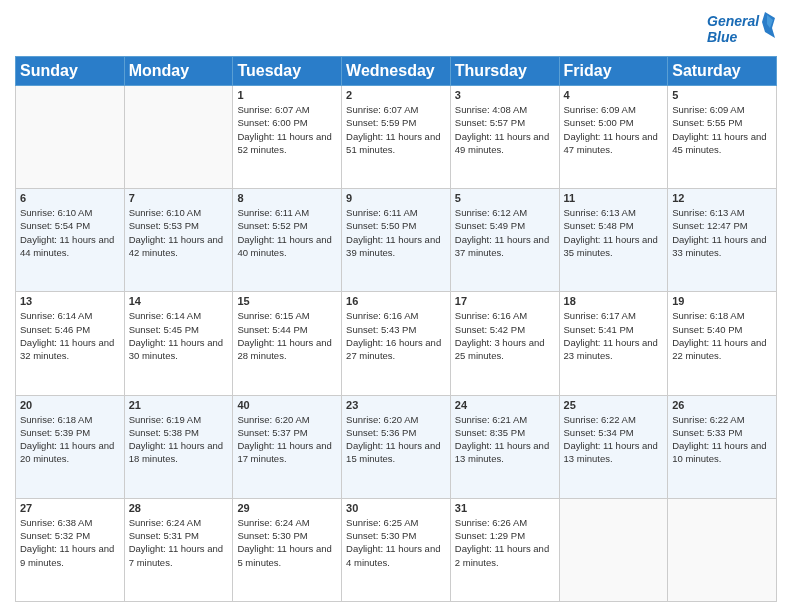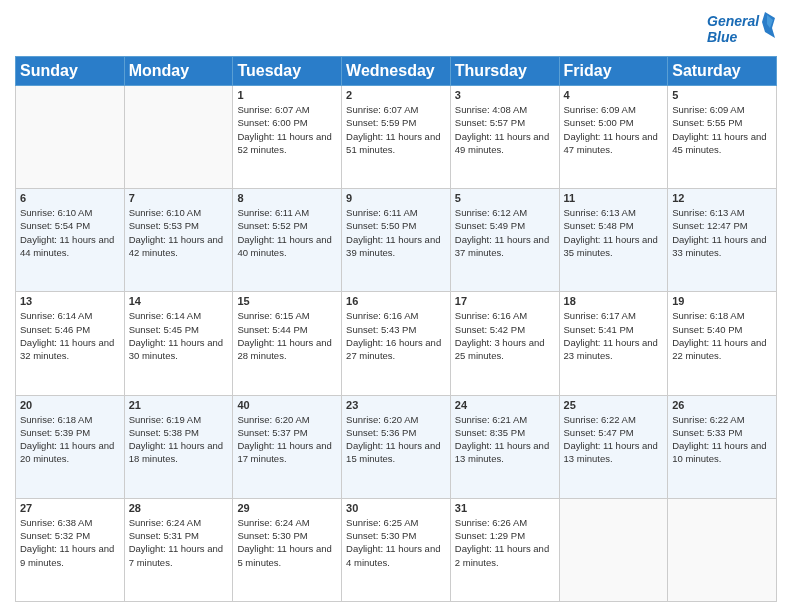--- a/index.html
+++ b/index.html
@@ -315,21 +315,21 @@
         <div class="day-info">
           <span>Sunrise: 6:21 AM</span><br>
           <span>Sunset: 8:35 PM</span><br>
           <span>Daylight: 11 hours and 13 minutes.</span>
         </div>
           </td>
           <td>
             <span class="day-number">25</span>
         <div class="day-info">
           <span>Sunrise: 6:22 AM</span><br>
-          <span>Sunset: 5:47 PM</span><br>
+          <span>Sunset: 5:34 PM</span><br>
           <span>Daylight: 11 hours and 13 minutes.</span>
         </div>
           </td>
           <td>
             <span class="day-number">26</span>
         <div class="day-info">
           <span>Sunrise: 6:22 AM</span><br>
           <span>Sunset: 5:33 PM</span><br>
           <span>Daylight: 11 hours and 10 minutes.</span>
         </div>

